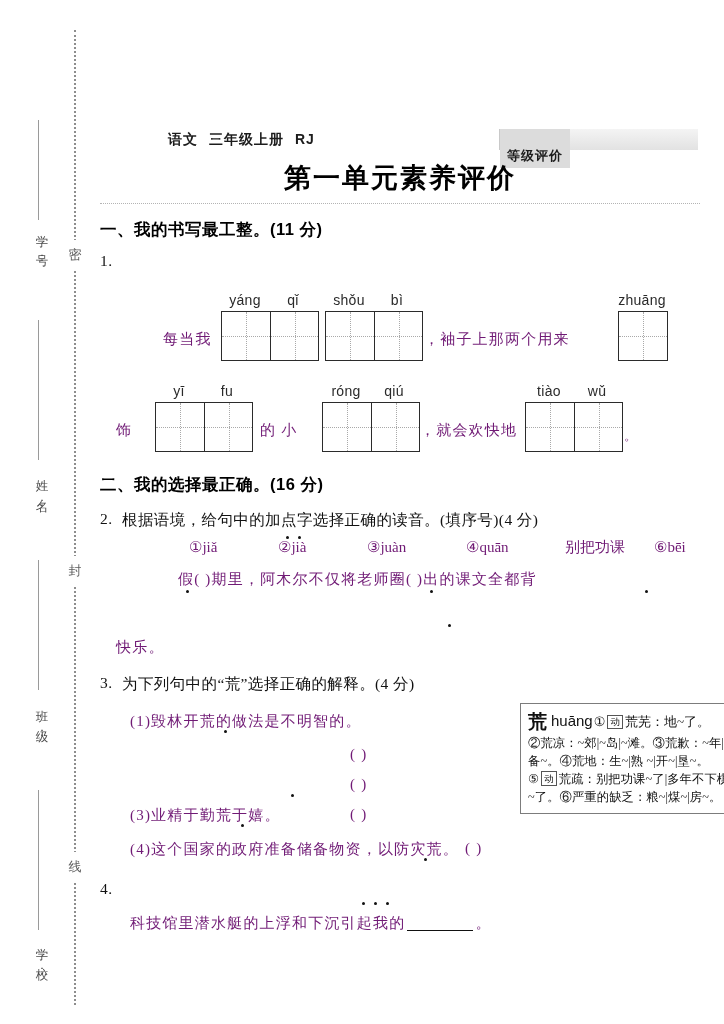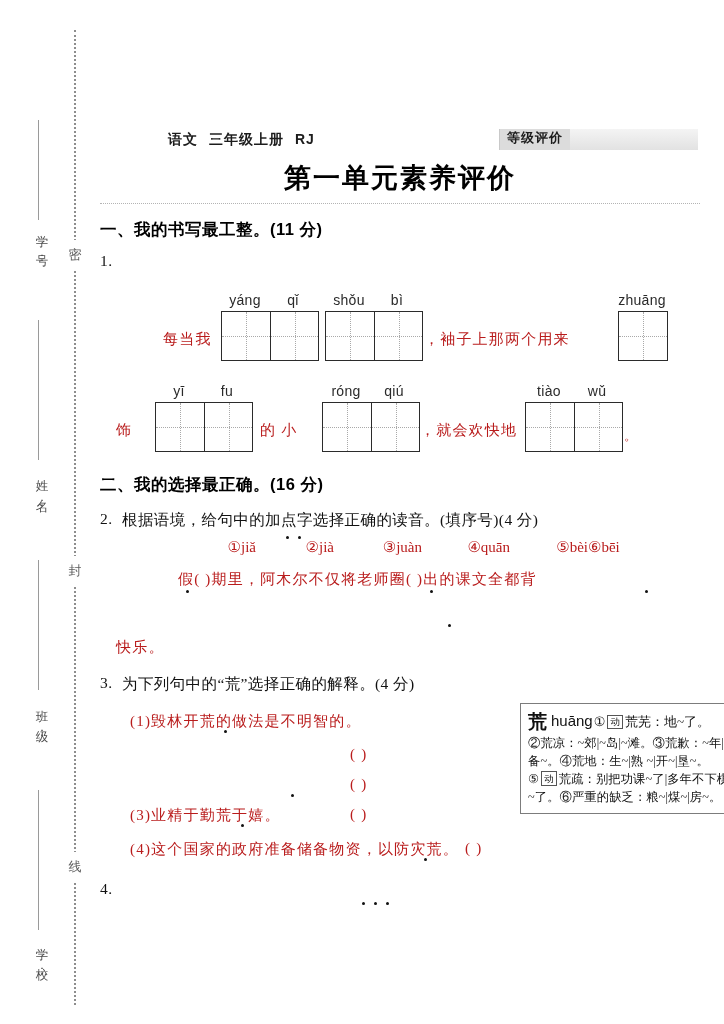--- a/index.html
+++ b/index.html
@@ -77,21 +77,21 @@
   .grade-box {
     position: absolute;
     right: 0; top: -2px;
     width: 198px; height: 21px;
     background: linear-gradient(#f4f4f4, #e2e2e2);
     border-left: 1px solid #c9c9c9;
   }
   .grade-box-label {
     position: absolute;
     left: 0; top: 0;
-    padding: 0 7px 3px 7px;
+    padding: 18px 7px 3px 7px;
     font-size: 13px;
     font-family: "Liberation Sans", sans-serif;
     font-weight: bold;
     color: #1c1c1c;
     background: #dcdcdc;
     letter-spacing: 1px;
   }
 
   .doc-title {
     position: absolute;
@@ -128,24 +128,23 @@
     font-family: "Liberation Serif", serif;
     color: #111;
     letter-spacing: 0.4px;
     white-space: nowrap;
   }
 
   .body-text {
     position: absolute;
     font-size: 15px;
     font-family: "Liberation Serif", serif;
-    color: #b91c1c;
+    color: #701a75;
     letter-spacing: 1.2px;
     white-space: nowrap;
-    text-align: right;
   }
 
   
   .grid-group {
     position: absolute;
     display: flex;
     border: 1.6px solid #2b2b2b;
     background: #fff;
     box-sizing: border-box;
   }
@@ -231,21 +230,21 @@
 
   .ul-blank {
     display: inline-block;
     border-bottom: 1px solid #111;
     width: 66px;
     vertical-align: -3px;
     margin: 0 2px;
   }
 
   .opt-row { letter-spacing: 0; }
-  .opt-row span.opt { display: inline-block; }
+  .opt-row span.opt { display: inline-block; margin-left: 11px; }
 </style>
 </head>
 <body>
 
 <div class="seal-dotted"></div>
 
 <div class="seal-char" style="top:240px">密</div>
 <div class="seal-char" style="top:556px">封</div>
 <div class="seal-char" style="top:852px">线</div>
 
@@ -328,21 +327,21 @@
   </div>
 
   <div class="body-text" style="left:524px; top:427px; font-size:13px">。</div>
 
   <div class="sec-head" style="left:0; top:474px">二、我的选择最正确。(16 分)</div>
 
   <div class="qnum-line" style="left:0; top:510px">2.</div>
   <div class="qnum-line" style="left:22px; top:510px">根据语境，给句中的加点字选择正确的读音。(填序号)(4 分)</div>
 
   <div class="body-text opt-row" style="left:78px; top:538px; letter-spacing:0">
-    <span class="opt" style="width:78px">①jiǎ</span><span class="opt" style="width:78px">②jià</span><span class="opt" style="width:88px">③juàn</span><span class="opt" style="width:88px">④quān</span><span class="opt" style="width:78px">⑤bèi</span><span class="opt">⑥bēi</span>
+    <span class="opt" style="width:78px">①jiǎ</span><span class="opt" style="width:78px">②jià</span><span class="opt" style="width:88px">③juàn</span><span class="opt" style="width:88px">④quān</span><span class="opt" style="width:78px">别把功课</span><span class="opt">⑥bēi</span>
   </div>
 
   <div class="body-text" style="left:78px; top:570px">假(        )期里，阿木尔不仅将老师圈(        )出的课文全都背</div>
   <div class="body-text" style="left:16px; top:638px">快乐。</div>
 
   <div class="dot-mark" style="left:186px; top:536px"></div>
   <div class="dot-mark" style="left:198px; top:536px"></div>
   <div class="dot-mark" style="left:86px; top:590px"></div>
   <div class="dot-mark" style="left:330px; top:590px"></div>
   <div class="dot-mark" style="left:545px; top:590px"></div>
@@ -371,19 +370,22 @@
       <span class="dict-char">荒</span><span class="dict-pinyin">huāng</span><span>①</span><span class="tag">动</span><span>荒芜：地~了。</span>
     </div>
     <div class="dict-line">②荒凉：~郊|~岛|~滩。③荒歉：~年|</div>
     <div class="dict-line">备~。④荒地：生~|熟 ~|开~|垦~。</div>
     <div class="dict-line"><span>⑤</span><span class="tag">动</span><span>荒疏：别把功课~了|多年不下棋，</span></div>
     <div class="dict-line">~了。⑥严重的缺乏：粮~|煤~|房~。</div>
   </div>
 
   <div class="qnum-line" style="left:0; top:880px">4.</div>
 
+  <div class="body-text" style="left:30px; top:914px">
+    <span>科技馆里潜水艇的上浮和下沉引起我的</span><span class="ul-blank"></span><span>。</span>
+  </div>
 
 
   <div class="dot-mark" style="left:262px; top:902px"></div>
   <div class="dot-mark" style="left:274px; top:902px"></div>
   <div class="dot-mark" style="left:286px; top:902px"></div>
 
 </div>
 
 </body></html>

